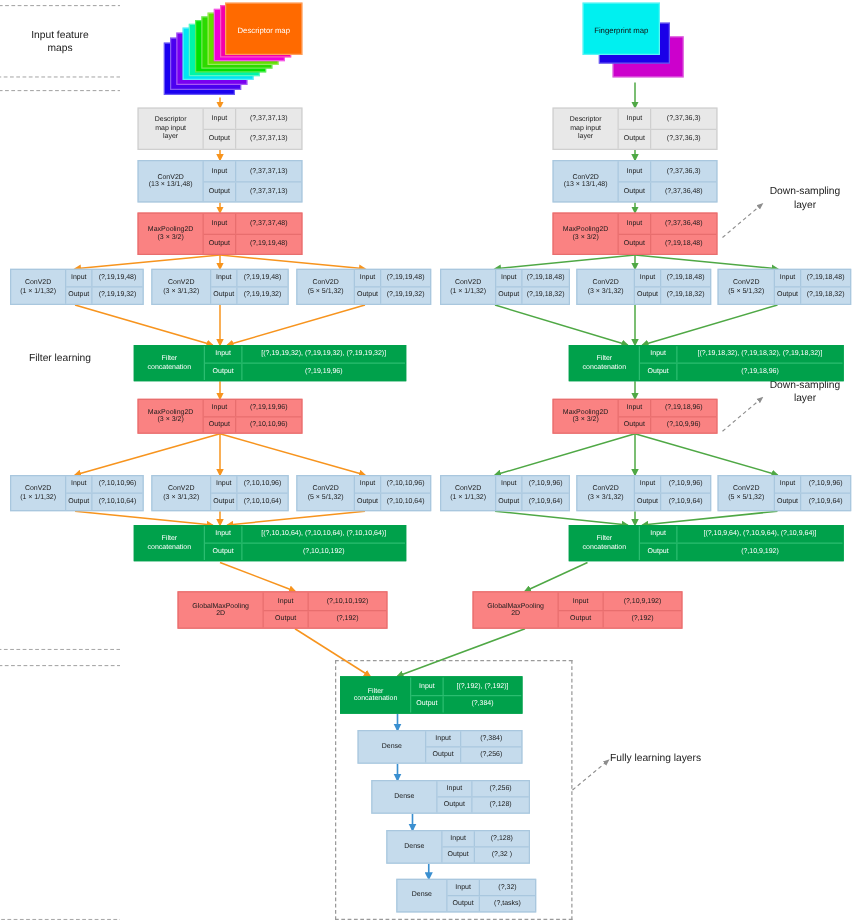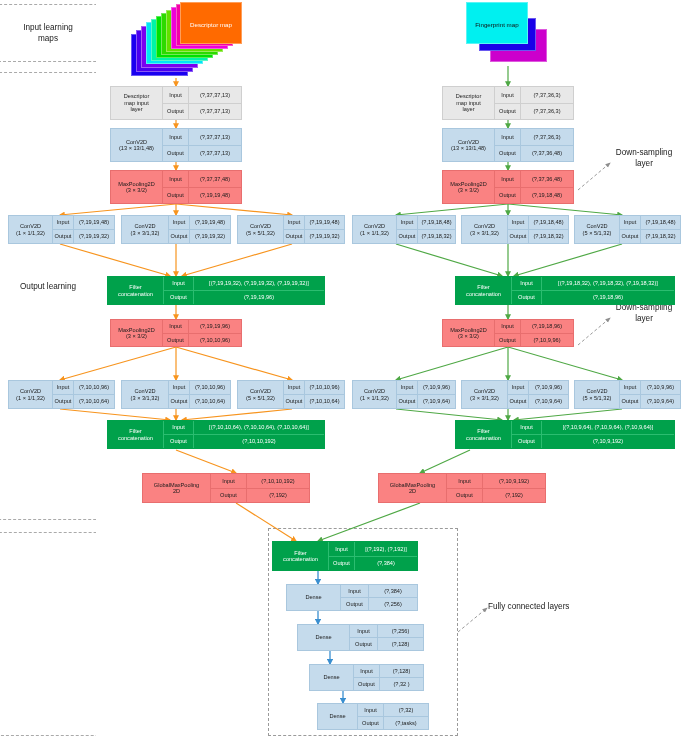--- a/index.html
+++ b/index.html
@@ -127,23 +127,23 @@
 <div id="canvas">
 
   <div class="region" style="left:-60px;top:4px;width:170px;height:58px;"></div>
   <div class="region" style="left:-60px;top:72px;width:170px;height:448px;"></div>
   <div class="region" style="left:-60px;top:532px;width:170px;height:204px;"></div>
 
   <div class="mask" style="left:96px;top:0px;width:26px;height:738px;"></div>
 
   <div class="region" style="border:none;left:0;top:0;width:0;height:0"></div>
 
-  <div class="anno" style="left:2px;top:22px;width:92px;">Input learning
+  <div class="anno" style="left:2px;top:22px;width:92px;">Input feature
 maps</div>
-  <div class="anno" style="left:2px;top:281px;width:92px;">Output learning</div>
+  <div class="anno" style="left:2px;top:281px;width:92px;">Filter learning</div>
 
   <div class="dashbox" style="left:268px;top:528px;width:190px;height:208px;"></div>
 
   <div>
     <div class="card" style="left:131px;top:34px;width:57px;height:42px;background:#1a00f0;"></div>
     <div class="card" style="left:136px;top:30px;width:57px;height:42px;background:#4b00ef;"></div>
     <div class="card" style="left:141px;top:26px;width:57px;height:42px;background:#7a00f0;"></div>
     <div class="card" style="left:146px;top:22px;width:57px;height:42px;background:#00e6f5;"></div>
     <div class="card" style="left:151px;top:19px;width:57px;height:42px;background:#00f5a8;"></div>
     <div class="card" style="left:156px;top:16px;width:57px;height:42px;background:#00e200;"></div>
@@ -229,21 +229,21 @@
       <path d="M578,190 L610,163"></path>
       <path d="M578,345 L610,318"></path>
       <path d="M458,632 L487,608"></path>
     </g>
   </svg>
 
   <div class="anno" style="left:604px;top:147px;width:80px;">Down-sampling
 layer</div>
   <div class="anno" style="left:604px;top:302px;width:80px;">Down-sampling
 layer</div>
-  <div class="anno" style="left:488px;top:601px;width:120px;text-align:left;">Fully connected layers</div>
+  <div class="anno" style="left:488px;top:601px;width:120px;text-align:left;">Fully learning layers</div>
 
   <div class="layer c-gray" style="left:110px;top:86px;width:132px;height:34px;">
     <div class="lname" style="width:52px;">Descriptor
 map input
 layer</div>
     <div class="io" style="flex:1;">
       <div class="iorow top">
           <div class="iolbl" style="width:26px;">Input</div>
           <div class="ioval">(?,37,37,13)</div>
         </div>

